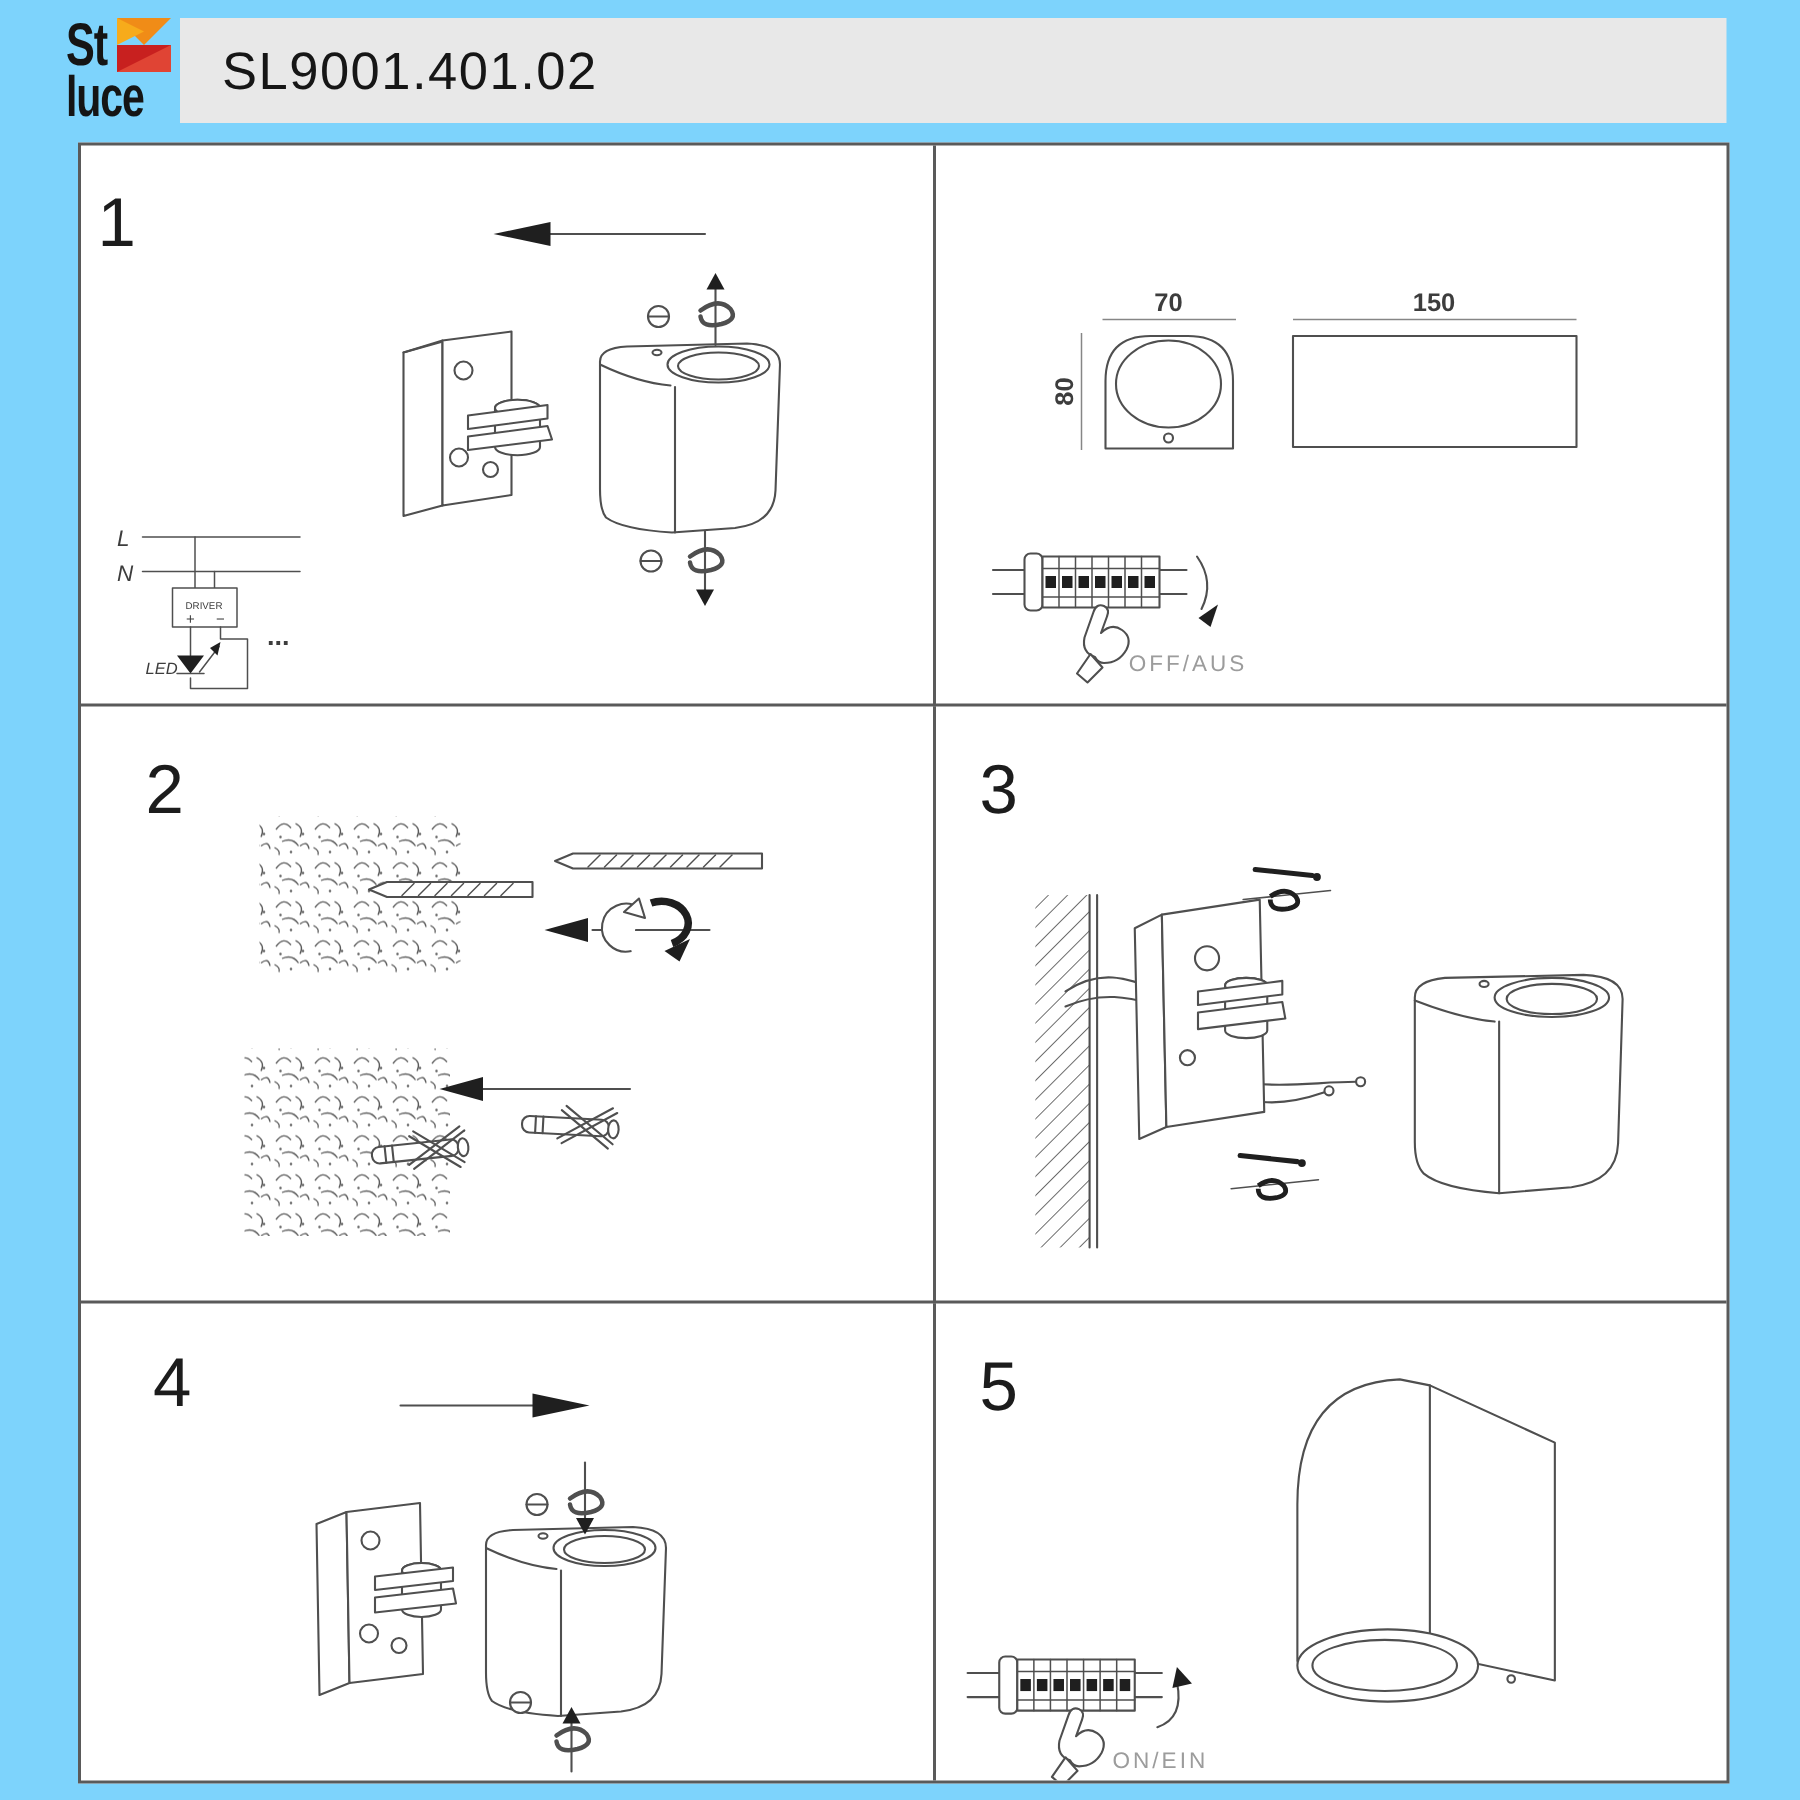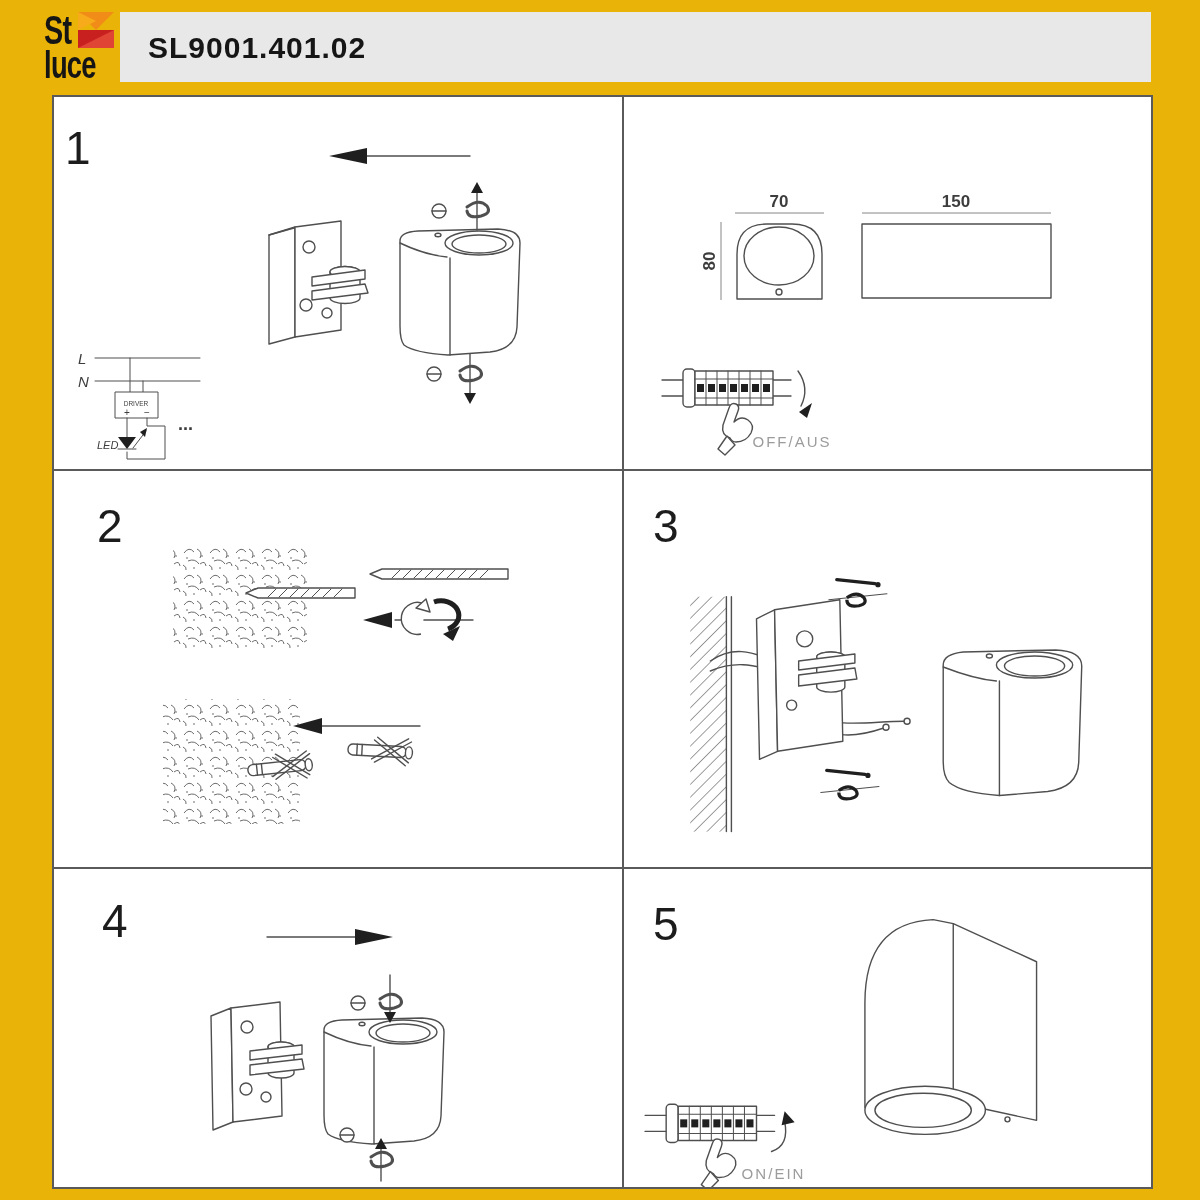--- a/index.html
+++ b/index.html
@@ -1,29 +1,29 @@
 <!DOCTYPE html>
 <html><head>
 <meta charset="utf-8">
 <style>
   html,body{margin:0;padding:0;background:#ffffff;}
-  #page{position:relative;width:1200px;height:1200px;background:#eab308;overflow:hidden;
+  #page{position:relative;width:1200px;height:1200px;background:#7dd3fc;overflow:hidden;
         font-family:"Liberation Sans",sans-serif;color:#1a1a1a;}
 
   
   #header{position:absolute;left:0;top:0;width:1200px;height:95px;}
   #logo{position:absolute;left:44px;top:8px;width:80px;height:76px;}
   .logo-word{position:absolute;left:0;font-weight:bold;color:#151515;
              transform:scaleX(.72);transform-origin:0 0;letter-spacing:-1px;line-height:1;}
   #logo-st{top:2px;font-size:40px;}
   #logo-luce{top:38px;font-size:38px;}
   #logo-mark{position:absolute;left:34px;top:4px;width:36px;height:36px;}
   #title-strip{position:absolute;left:120px;top:12px;width:1031px;height:70px;background:#e8e8e8;}
   #title-text{position:absolute;left:28px;top:0;height:70px;line-height:72px;
-              font-size:30px;font-weight:bold;letter-spacing:1px;color:#161616;text-align:center;}
+              font-size:35px;font-weight:normal;letter-spacing:1px;color:#161616;text-align:center;}
 
   
   #grid{position:absolute;left:52px;top:95px;width:1101px;height:1094px;box-sizing:border-box;
         border:2px solid #5a5a5a;display:grid;grid-template-columns:570px 1fr;
         grid-template-rows:374px 398px 1fr;background:#fff;}
   .cell{position:relative;overflow:hidden;}
   .bR{border-right:2px solid #5a5a5a;}
   .bB{border-bottom:2px solid #5a5a5a;}
   .cell svg{position:absolute;left:0;top:0;width:100%;height:100%;}
   .stepnum{position:absolute;font-size:46px;color:#1c1c1c;line-height:1;z-index:2;}

